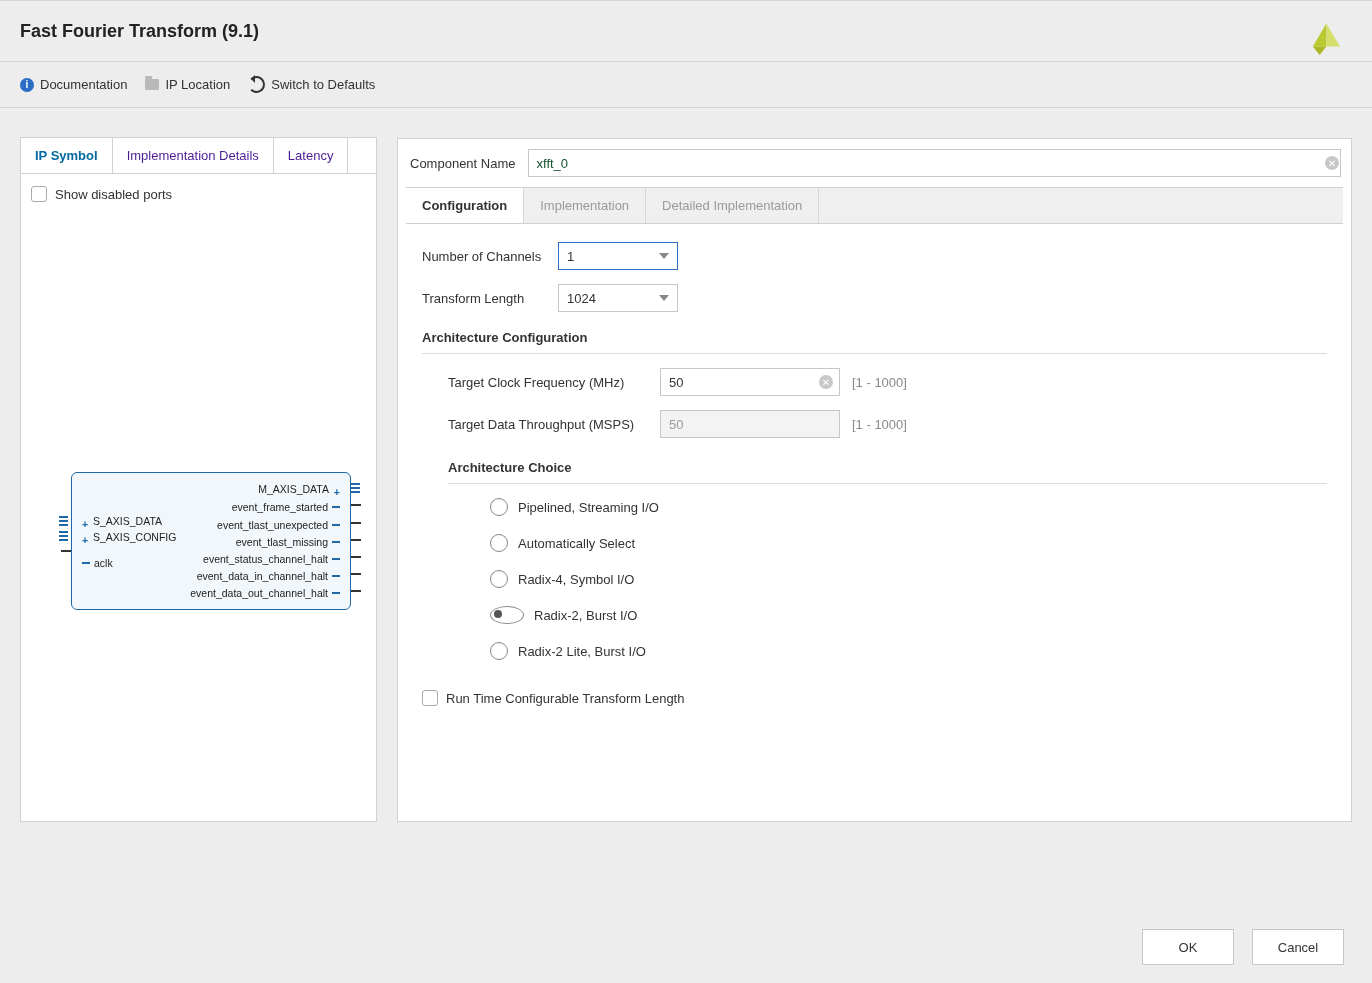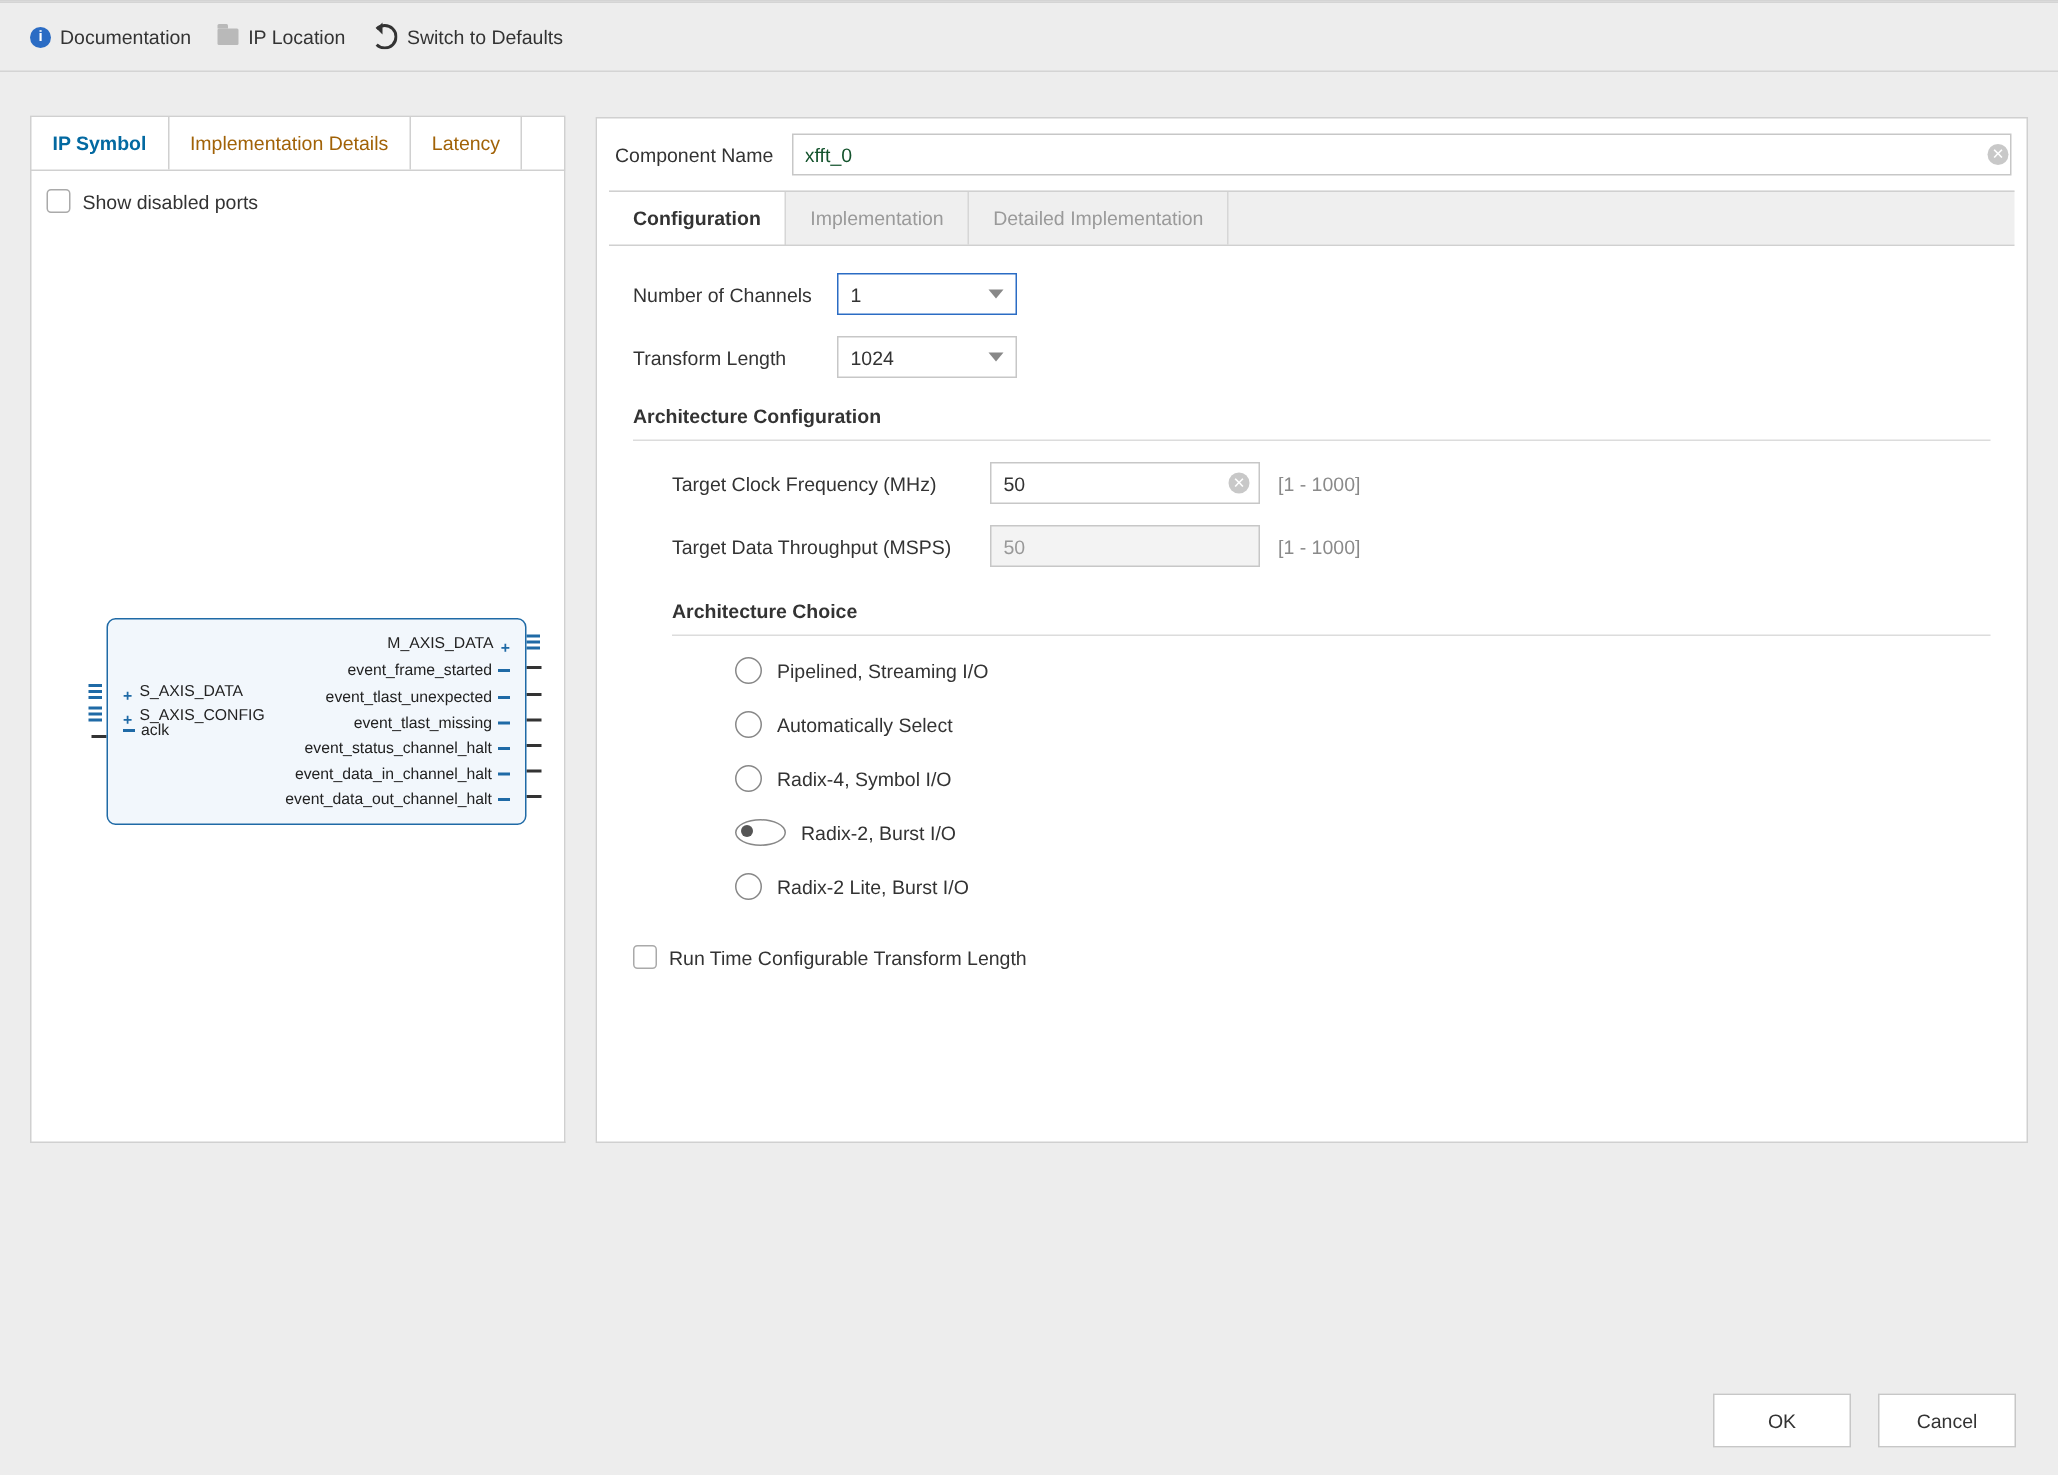--- a/index.html
+++ b/index.html
@@ -12,21 +12,21 @@
   .tool-item{display:flex;align-items:center;gap:6px;cursor:pointer;}
   .info-ic{width:14px;height:14px;border-radius:50%;background:#2b6cc4;color:#fff;font-size:10px;font-weight:bold;display:flex;align-items:center;justify-content:center;}
   .fold-ic{width:14px;height:11px;background:#b9b9b9;border-radius:1px;position:relative;}
   .fold-ic:before{content:"";position:absolute;top:-3px;left:0;width:7px;height:3px;background:#b9b9b9;border-radius:1px 1px 0 0;}
   .refresh-ic{width:13px;height:13px;border:2px solid #333;border-radius:50%;border-left-color:transparent;position:relative;}
   .refresh-ic:after{content:"";position:absolute;top:-3px;left:-3px;border:4px solid transparent;border-right-color:#333;}
   .body-row{display:flex;gap:20px;padding:30px 20px 10px 20px;align-items:stretch;}
   
   .left-panel{width:355px;background:#fff;border:1px solid #d0d0d0;border-top:none;display:flex;flex-direction:column;}
   .tabs{display:flex;border:1px solid #d0d0d0;border-bottom:1px solid #d0d0d0;background:#fff;margin:-1px -1px 0 -1px;}
-  .tab{padding:10px 14px;border-right:1px solid #d0d0d0;color:#a16207;cursor:pointer;white-space:nowrap;}
+  .tab{padding:10px 14px;border-right:1px solid #d0d0d0;color:#4c1d95;cursor:pointer;white-space:nowrap;}
   .tab.active{font-weight:bold;color:#0369a1;}
   .left-body{padding:12px 10px 10px 10px;flex:1;}
   .chk-row{display:flex;align-items:center;gap:8px;margin-bottom:10px;}
   .chk{width:14px;height:14px;border:1px solid #aaa;border-radius:3px;background:#fff;}
   
   .diagram-wrap{position:relative;height:430px;}
   .ip-block{position:absolute;top:260px;left:40px;width:278px;height:136px;border:1.5px solid #1f6aa6;border-radius:6px;background:#f2f7fc;font-size:11px;}
   .port-l{position:absolute;left:10px;display:flex;align-items:center;gap:4px;color:#222;font-size:10.5px;}
   .port-r{position:absolute;right:10px;display:flex;align-items:center;gap:4px;color:#222;font-size:10.5px;justify-content:flex-end;text-align:right;}
   .pin{width:7px;height:7px;color:#1f6aa6;font-weight:bold;display:inline-block;}
@@ -66,20 +66,30 @@
   
   .footer{position:absolute;bottom:18px;right:28px;display:flex;gap:18px;}
   .btn{background:#fff;border:1px solid #c7c7c7;width:90px;height:34px;display:flex;align-items:center;justify-content:center;cursor:pointer;font-size:13px;}
   .left-right-row{height:684px;}
 </style>
 </head>
 <body>
 
 <div class="page">
   <div class="sep-top"></div>
+  <div class="title-bar">
+    <div class="title">Fast Fourier Transform (9.1)</div>
+    <div class="logo-box">
+      <svg viewBox="0 0 40 40">
+          <path d="M24 3 L8 30 L24 30 Z" fill="#b9c92f"></path>
+          <path d="M24 3 L40 30 L24 30 Z" fill="#d4de6b"></path>
+          <path d="M8 30 L24 30 L16 40 Z" fill="#aab827"></path>
+        </svg>
+    </div>
+  </div>
 
   <div class="toolbar">
     <div class="tool-item">
       <span class="info-ic">i</span>
       <span>Documentation</span>
     </div>
     <div class="tool-item">
       <span class="fold-ic"></span>
       <span>IP Location</span>
     </div>
@@ -131,21 +141,21 @@
 
           <div class="ip-block">
             <div class="port-l" style="top:42px;">
                 <span class="pin bus"></span>
                 <span>S_AXIS_DATA</span>
               </div>
             <div class="port-l" style="top:58px;">
                 <span class="pin bus"></span>
                 <span>S_AXIS_CONFIG</span>
               </div>
-            <div class="port-l" style="top:68px;">
+            <div class="port-l" style="top:84px;">
                 <span class="pin sig"></span>
                 <span>aclk</span>
               </div>
 
             <div class="port-r" style="top:10px;">
                 <span>M_AXIS_DATA</span>
                 <span class="pin bus"></span>
               </div>
             <div class="port-r" style="top:28px;">
                 <span>event_frame_started</span>

